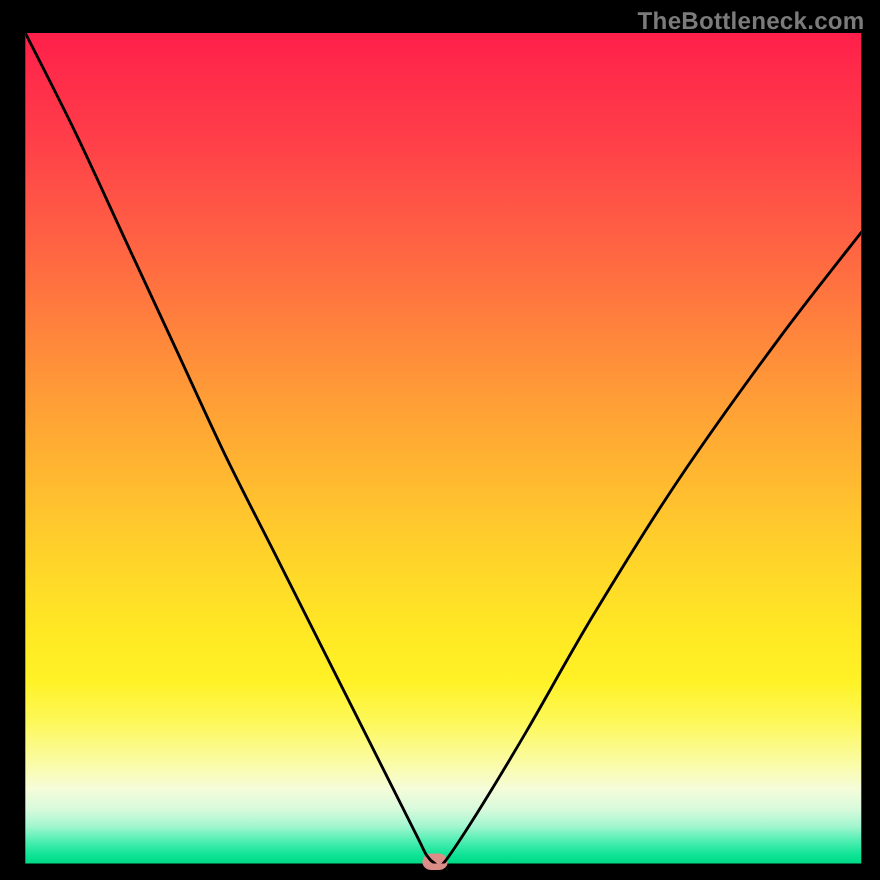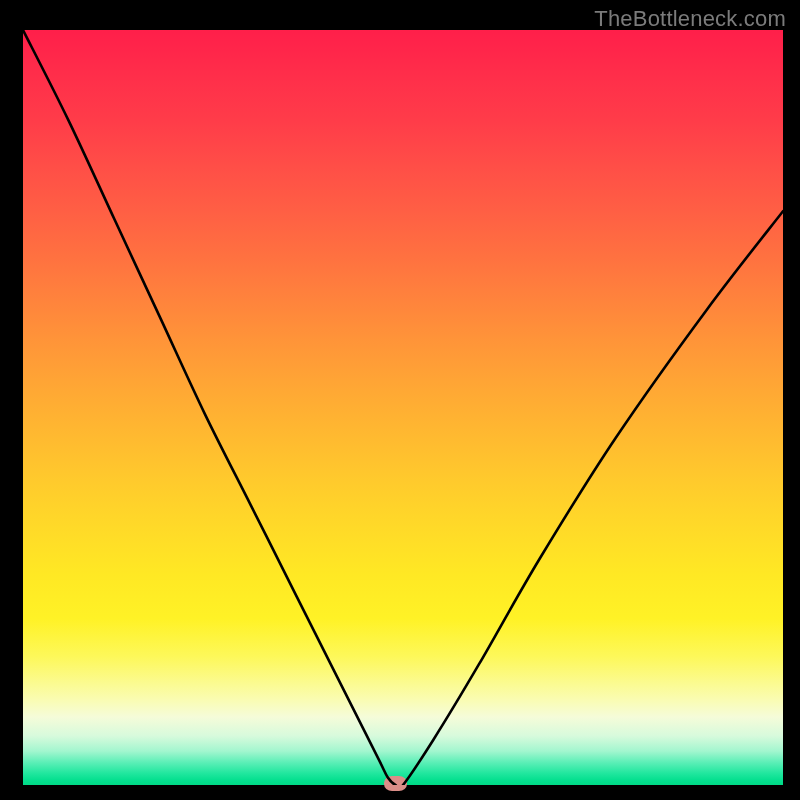--- a/index.html
+++ b/index.html
@@ -16,21 +16,21 @@
     width: 800px;
     height: 800px;
     background: #000;
   }
   .watermark {
     position: absolute;
     top: 6px;
     right: 14px;
     color: #7b7b7b;
     font-size: 22px;
-    font-weight: 400;
+    font-weight: 700;
     letter-spacing: 0.2px;
     z-index: 10;
     text-align: center;
   }
   .plot {
     position: absolute;
     left: 23px;
     top: 30px;
     width: 760px;
     height: 755px;

